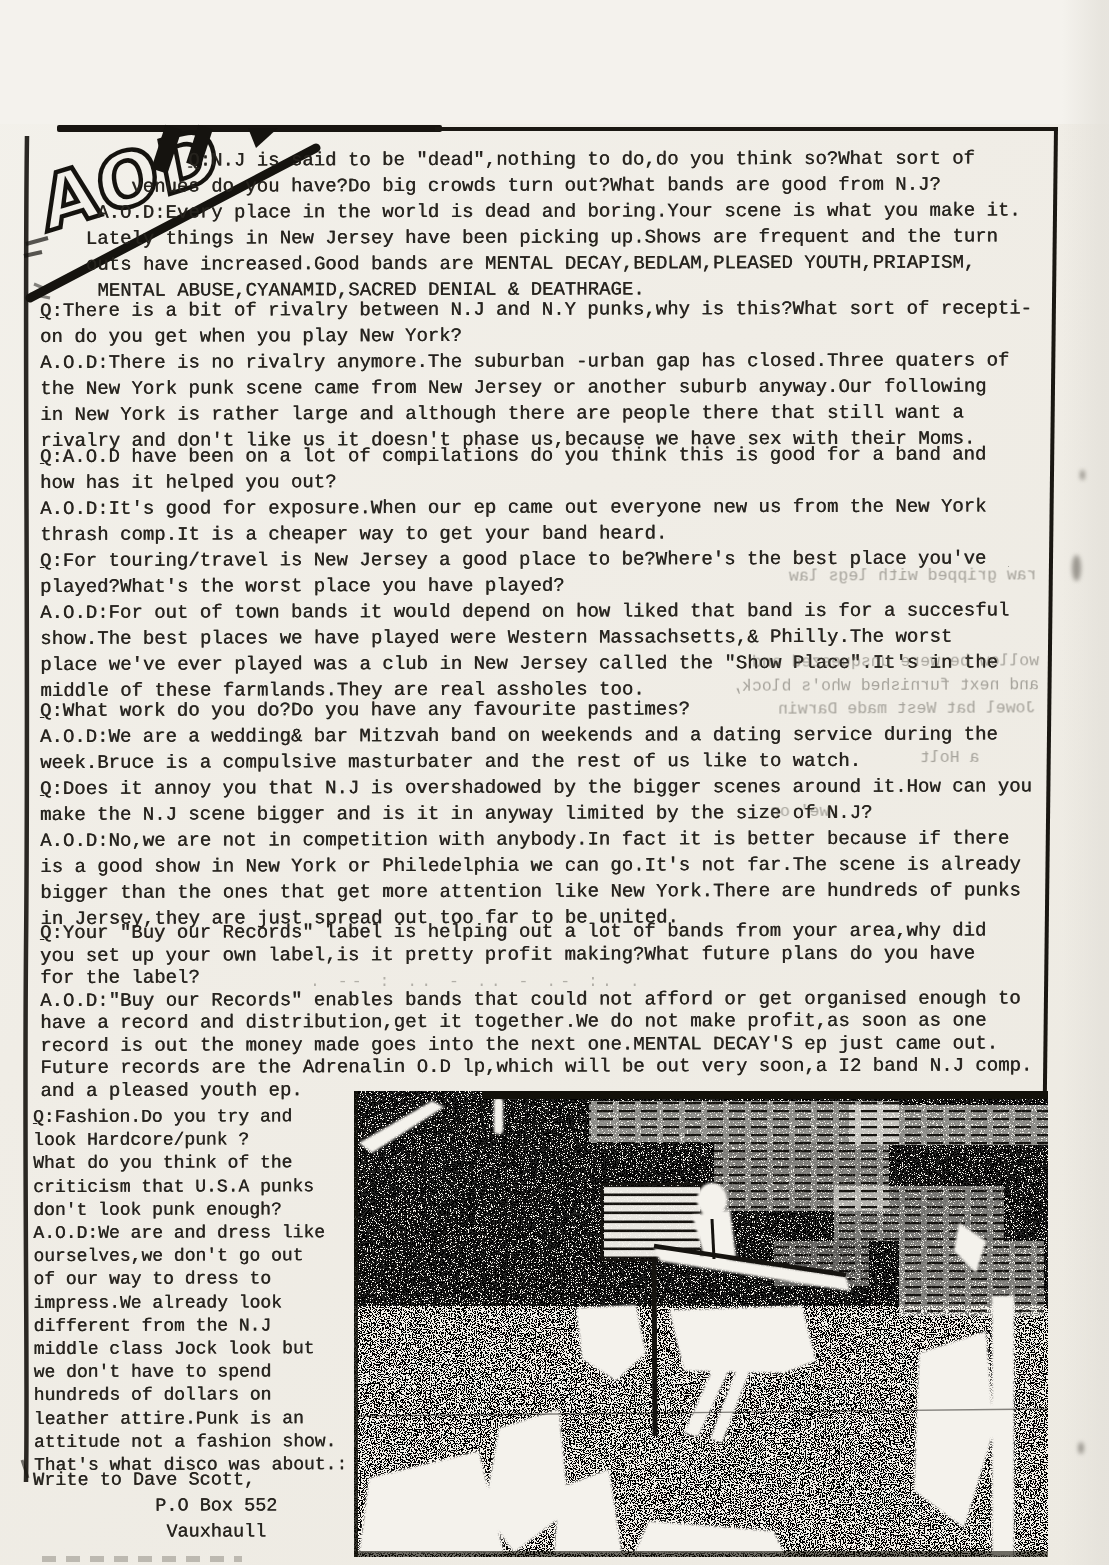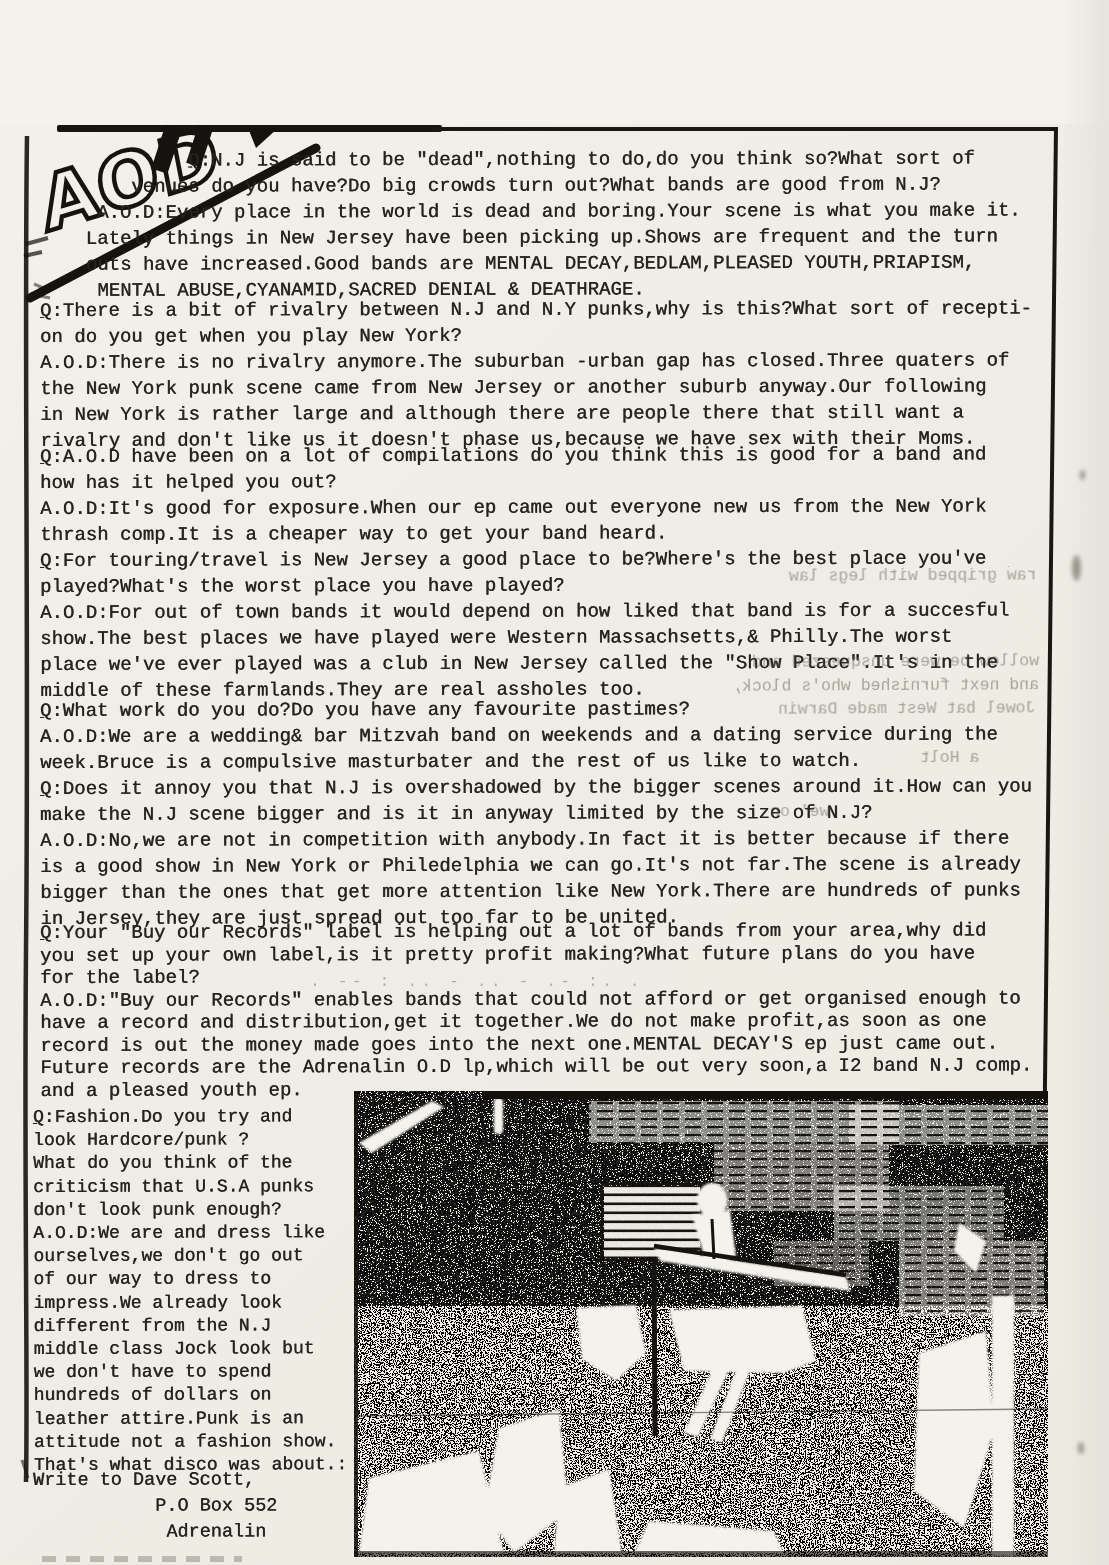--- a/index.html
+++ b/index.html
@@ -68,21 +68,21 @@
 
   <div class="txt block" style="top:148px"><div>             <u>Q</u>:N.J is said to be "dead",nothing to do,do you think so?What sort of</div><div>        venues do you have?Do big crowds turn out?What bands are good from N.J?</div><div>     A.O.D:Every place in the world is dead and boring.Your scene is what you make it.</div><div>    Lately things in New Jersey have been picking up.Shows are frequent and the turn</div><div>    outs have increased.Good bands are MENTAL DECAY,BEDLAM,PLEASED YOUTH,PRIAPISM,</div><div>     MENTAL ABUSE,CYANAMID,SACRED DENIAL &amp; DEATHRAGE.</div></div>
   <div class="txt block" style="top:298px"><div><u>Q</u>:There is a bit of rivalry between N.J and N.Y punks,why is this?What sort of recepti-</div><div>on do you get when you play New York?</div><div>A.O.D:There is no rivalry anymore.The suburban -urban gap has closed.Three quaters of</div><div>the New York punk scene came from New Jersey or another suburb anyway.Our following</div><div>in New York is rather large and although there are people there that still want a</div><div>rivalry and don't like us it doesn't phase us,because we have sex with their Moms.</div></div>
   <div class="txt block" style="top:444px"><div><u>Q</u>:A.O.D have been on a lot of compilations do you think this is good for a band and</div><div>how has it helped you out?</div><div>A.O.D:It's good for exposure.When our ep came out everyone new us from the New York</div><div>thrash comp.It is a cheaper way to get your band heard.</div></div>
   <div class="txt block" style="top:548px"><div><u>Q</u>:For touring/travel is New Jersey a good place to be?Where's the best place you've</div><div>played?What's the worst place you have played?</div><div>A.O.D:For out of town bands it would depend on how liked that band is for a succesful</div><div>show.The best places we have played were Western Massachsetts,&amp; Philly.The worst</div><div>place we've ever played was a club in New Jersey called the "Show Place".It's in the</div><div>middle of these farmlands.They are real assholes too.</div></div>
   <div class="txt block" style="top:698px"><div><u>Q</u>:What work do you do?Do you have any favourite pastimes?</div><div>A.O.D:We are a wedding&amp; bar Mitzvah band on weekends and a dating service during the</div><div>week.Bruce is a compulsive masturbater and the rest of us like to watch.</div></div>
   <div class="txt block" style="top:776px"><div><u>Q</u>:Does it annoy you that N.J is overshadowed by the bigger scenes around it.How can you</div><div>make the N.J scene bigger and is it in anyway limited by the size of N.J?</div><div>A.O.D:No,we are not in competition with anybody.In fact it is better because if there</div><div>is a good show in New York or Philedelphia we can go.It's not far.The scene is already</div><div>bigger than the ones that get more attention like New York.There are hundreds of punks</div><div>in Jersey,they are just spread out too far to be united.</div></div>
   <div class="txt block tight" style="top:922px"><div><u>Q</u>:Your "Buy our Records" label is helping out a lot of bands from your area,why did</div><div>you set up your own label,is it pretty profit making?What future plans do you have</div><div>for the label?</div><div>A.O.D:"Buy our Records" enables bands that could not afford or get organised enough to</div><div>have a record and distribution,get it together.We do not make profit,as soon as one</div><div>record is out the money made goes into the next one.MENTAL DECAY'S ep just came out.</div><div>Future records are the Adrenalin O.D lp,which will be out very soon,a I2 band N.J comp.</div><div>and a pleased youth ep.</div></div>
 
   <div class="txt leftcol"><div><u>Q</u>:Fashion.Do you try and</div><div>look Hardcore/punk ?</div><div>What do you think of the</div><div>criticism that U.S.A punks</div><div>don't look punk enough?</div><div>A.O.D:We are and dress like</div><div>ourselves,we don't go out</div><div>of our way to dress to</div><div>impress.We already look</div><div>different from the N.J</div><div>middle class Jock look but</div><div>we don't have to spend</div><div>hundreds of dollars on</div><div>leather attire.Punk is an</div><div>attitude not a fashion show.</div><div>That's what disco was about.:</div></div>
-  <div class="txt address"><div>Write to Dave Scott,</div><div>           P.O Box 552</div><div>            Adrenalin</div></div>
+  <div class="txt address"><div>Write to Dave Scott,</div><div>           P.O Box 552</div><div>            Vauxhaull</div></div>
   <div class="cut-dashes"></div>
 
   <span class="ghost" style="top:566px;right:72px">raw gripped with legs law</span>
   <span class="ghost" style="top:652px;right:70px">wollow be were unsqueezed and</span>
   <span class="ghost" style="top:676px;right:70px">and next furnished who's block,</span>
   <span class="ghost" style="top:699px;right:74px">Jowel bat West made Darwin</span>
   <span class="ghost" style="top:748px;right:130px">a Holt</span>
   <span class="ghost" style="top:802px;left:770px">we' on</span>
   <span class="ghost plain" style="top:972px;left:310px">. -- : .. - .. - .- :. .</span>
 

